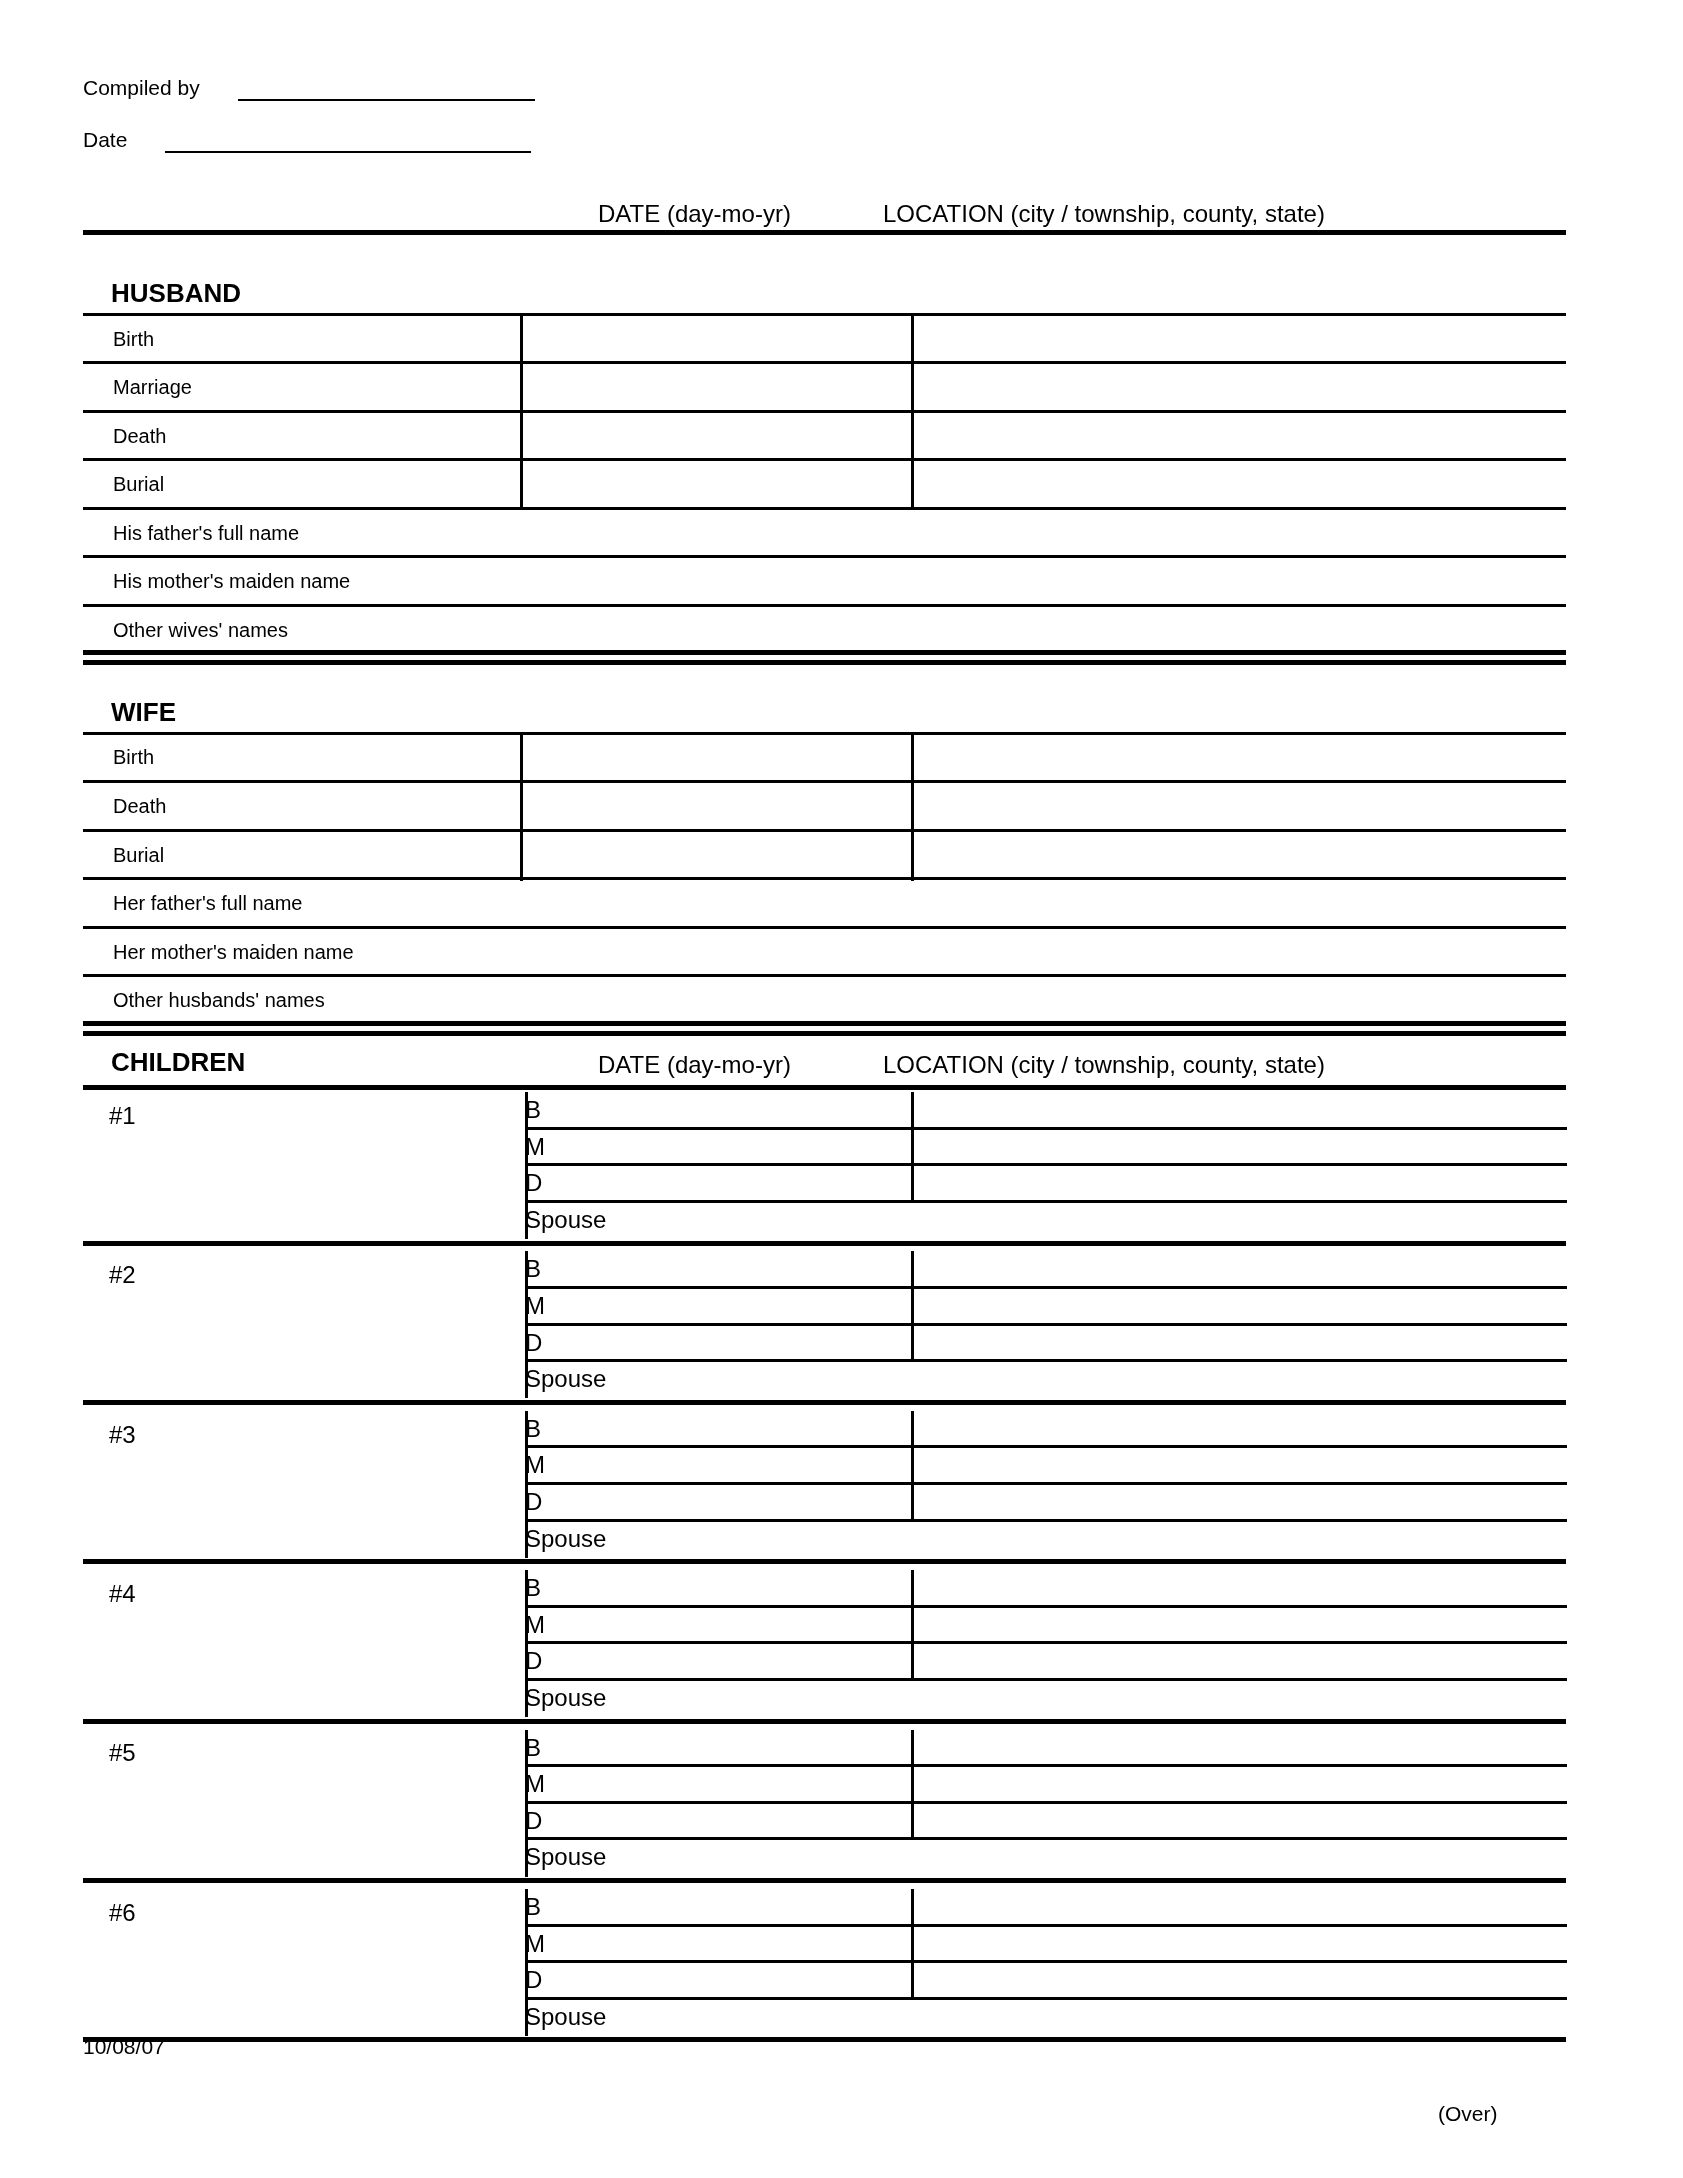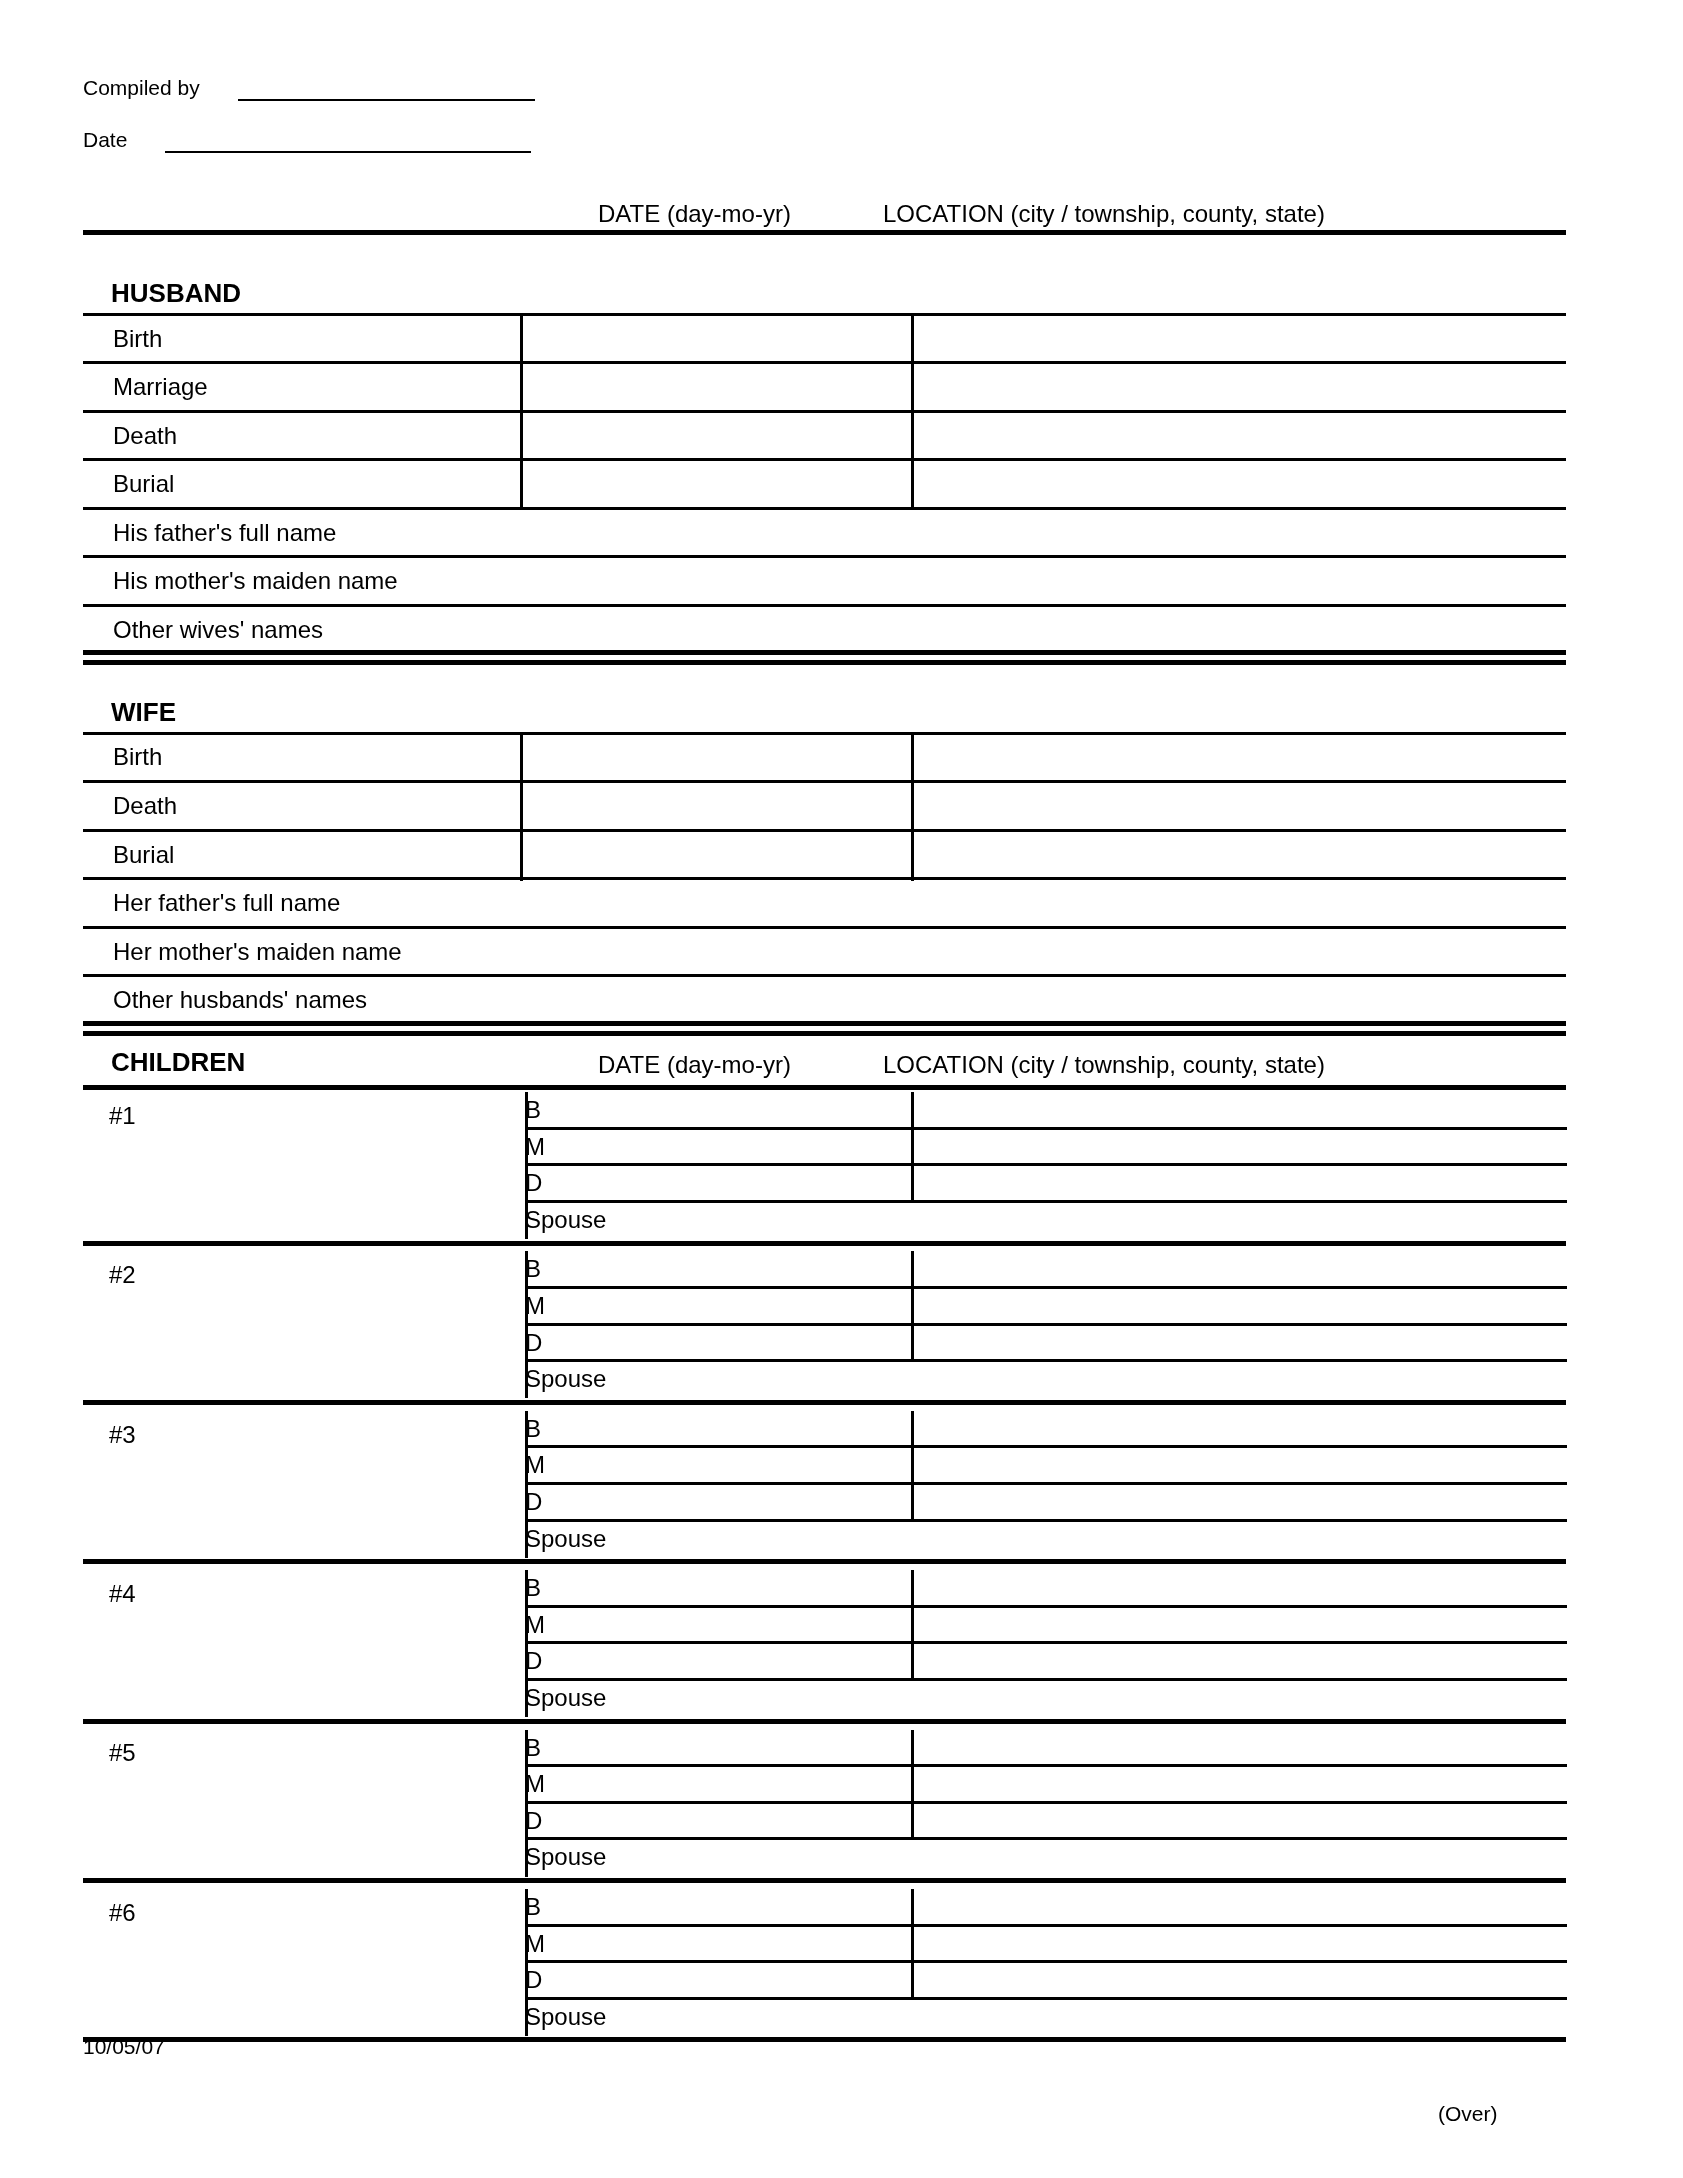--- a/index.html
+++ b/index.html
@@ -136,21 +136,21 @@
     left: 111px;
     font-size: 26px;
     font-weight: bold;
     white-space: nowrap;
   }
 
   
   .row-label {
     position: absolute;
     left: 113px;
-    font-size: 24px;
+    font-size: 20px;
     line-height: 24px;
     white-space: nowrap;
   }
   .child-num {
     position: absolute;
     left: 109px;
     font-size: 24px;
     line-height: 24px;
     white-space: nowrap;
   }
@@ -391,17 +391,17 @@
       <div style="position: absolute; left: 525px; top: 1960px; width: 1042px; height: 2.5px; background: rgb(0, 0, 0);"></div>
       <div class="child-code" style="top: 1968px;">D</div>
       <div style="position: absolute; left: 559px; top: 1964px; width: 349px; height: 33px;"></div>
       <div style="position: absolute; left: 914px; top: 1964px; width: 650px; height: 33px;"></div>
       <div style="position: absolute; left: 525px; top: 1997px; width: 1042px; height: 2.5px; background: rgb(0, 0, 0);"></div>
       <div class="child-code" style="top: 2005px;">Spouse</div>
       <div style="position: absolute; left: 634px; top: 2001px; width: 931px; height: 33px;"></div>
       <div class="hrule r-thick" style="top: 2037px;"></div>
     </div>
 
-  <div id="footer-date">10/05/07</div>
+  <div id="footer-date">10/08/07</div>
   <div id="over-note">(Over)</div>
 
 </div>
 
 
 </body></html>

